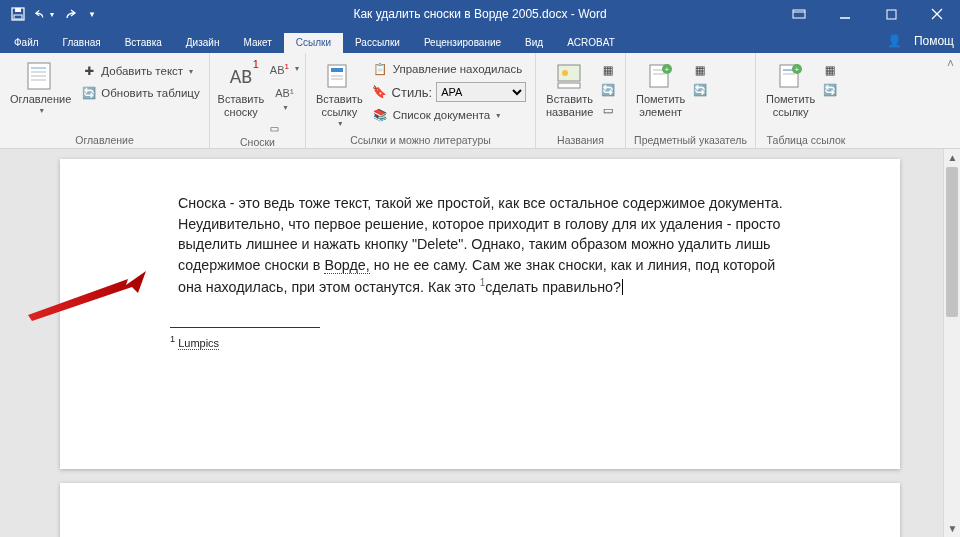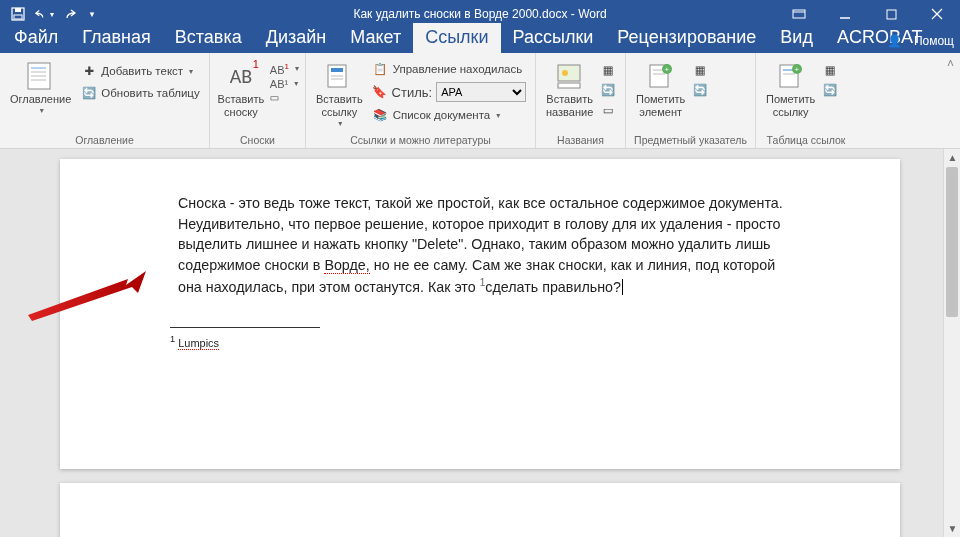--- a/index.html
+++ b/index.html
@@ -4,21 +4,21 @@
 <style>
 *{box-sizing:border-box;margin:0;padding:0;font-family:"Segoe UI",Tahoma,sans-serif;}
 body{width:960px;height:537px;overflow:hidden;background:#e6e6e6;font-size:12px;}
 .titlebar{height:28px;background:#2b579a;display:flex;align-items:center;color:#fff;position:relative;}
 .titlebar .qat{display:flex;gap:6px;padding-left:8px;align-items:center;height:100%;}
 .titlebar .qicon{width:20px;height:20px;display:flex;align-items:center;justify-content:center;cursor:pointer;}
 .titlebar .title{position:absolute;left:50%;transform:translateX(-50%);font-size:12px;color:#fff;white-space:nowrap;}
 .titlebar .wincontrols{margin-left:auto;display:flex;height:100%;}
 .titlebar .wincontrols div{width:46px;height:28px;display:flex;align-items:center;justify-content:center;cursor:pointer;}
 .ribbon-tabs{height:25px;background:#2b579a;display:flex;align-items:flex-end;color:#fff;padding-left:2px;position:relative;}
-.ribbon-tabs .tab{padding:4px 12px 5px;font-size:18px;cursor:pointer;}
+.ribbon-tabs .tab{padding:4px 12px 5px;font-size:10px;cursor:pointer;}
 .ribbon-tabs .tab.active{background:#f3f3f3;color:#2b579a;}
 .ribbon-tabs .right{position:absolute;right:6px;top:0;height:100%;display:flex;align-items:center;gap:12px;font-size:12px;}
 .ribbon{height:96px;background:#f3f3f3;border-bottom:1px solid #d4d4d4;display:flex;}
 .group{border-right:1px solid #d9d9d9;display:flex;flex-direction:column;justify-content:space-between;padding:4px 4px 1px;position:relative;}
 .group-title{font-size:10.5px;color:#666;text-align:center;padding:1px 2px;}
 .group-body{flex:1;display:flex;align-items:flex-start;}
 .bigbtn{display:flex;flex-direction:column;align-items:center;justify-content:flex-start;padding:3px 6px 0;cursor:pointer;min-width:50px;}
 .bigbtn .icon{width:32px;height:32px;display:flex;align-items:center;justify-content:center;margin-bottom:1px;}
 .bigbtn .lbl{font-size:11px;color:#444;text-align:center;line-height:13px;}
 .smrow{display:flex;align-items:center;padding:2px 4px;cursor:pointer;font-size:11.5px;color:#444;gap:4px;}
@@ -60,21 +60,21 @@
         </svg>
         <span class="drop" style="color:#fff">▾</span>
       </div>
     <div class="qicon">
         <svg width="14" height="14" viewBox="0 0 14 14">
           <path d="M8 3 L12 6 L8 9 M12 6 Q4 6 4 11" fill="none" stroke="#fff" stroke-width="1.3"></path>
         </svg>
       </div>
     <div class="qicon" style="width:12px;color:#fff;font-size:9px;">▾</div>
   </div>
-  <div class="title">Как удалить сноски в Ворде 2000.docx - Word</div>
+  <div class="title">Как удалить сноски в Ворде 2005.docx - Word</div>
   <div class="wincontrols">
     <div>
         <svg width="14" height="10">
           <rect x="1" y="1" width="12" height="8" fill="none" stroke="#fff"></rect>
           <line x1="1" y1="3" x2="13" y2="3" stroke="#fff"></line>
         </svg>
       </div>
     <div>
         <svg width="12" height="12">
           <line x1="1" y1="10" x2="11" y2="10" stroke="#fff" stroke-width="1.5"></line>
@@ -146,26 +146,26 @@
   <div class="group" style="width:96px;">
     <div class="group-body">
       <div class="bigbtn">
         <div class="icon" style="position:relative;">
           <span style="font-family:Calibri;font-size:20px;color:#595959;font-weight:400;">AB</span>
           <span style="position:absolute;top:-2px;right:-2px;color:#c00;font-size:11px;">1</span>
         </div>
         <div class="lbl" style="white-space:pre-line;">Вставить
 сноску</div>
       </div>
-      <div style="display:flex;flex-direction:column;gap:0;padding-top:4px;">
+      <div style="display:flex;flex-direction:column;gap:9px;padding-top:4px;">
         <div class="smrow" style="padding:1px 2px;">
             <span style="font-size:11px;color:#595959;">AB<sup style="color:#c00;font-size:8px;">1</sup></span>
             <span class="drop">▾</span>
           </div>
-        <div class="smrow" style="padding:1px 2px;">
+        <div class="smrow" style="padding:1px 2px;flex-direction:column;">
             <span style="font-size:11px;color:#595959;">AB¹</span>
             <span class="drop">▾</span>
           </div>
         <div class="smrow" style="padding:1px 2px;">
             <span style="font-size:10px;">▭</span>
           </div>
       </div>
     </div>
     <div class="group-title">Сноски</div>
   </div>

